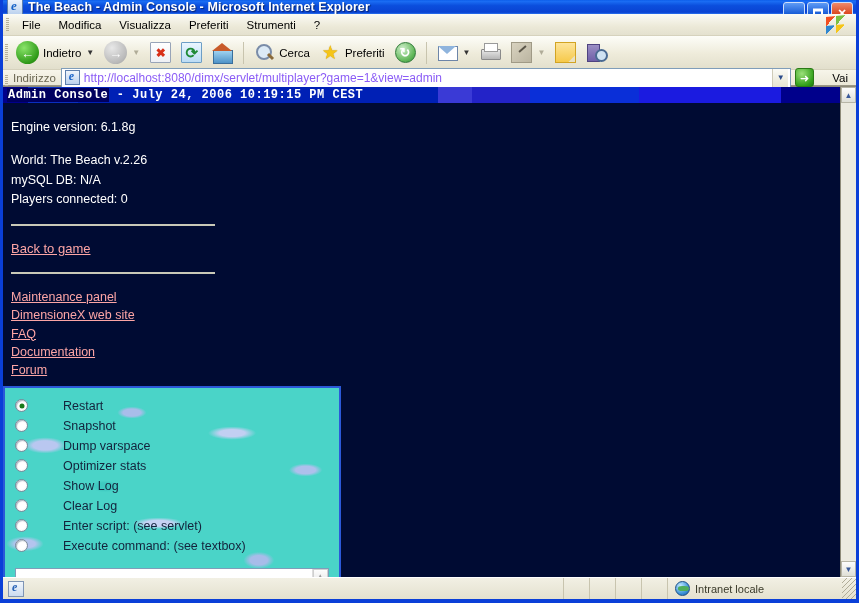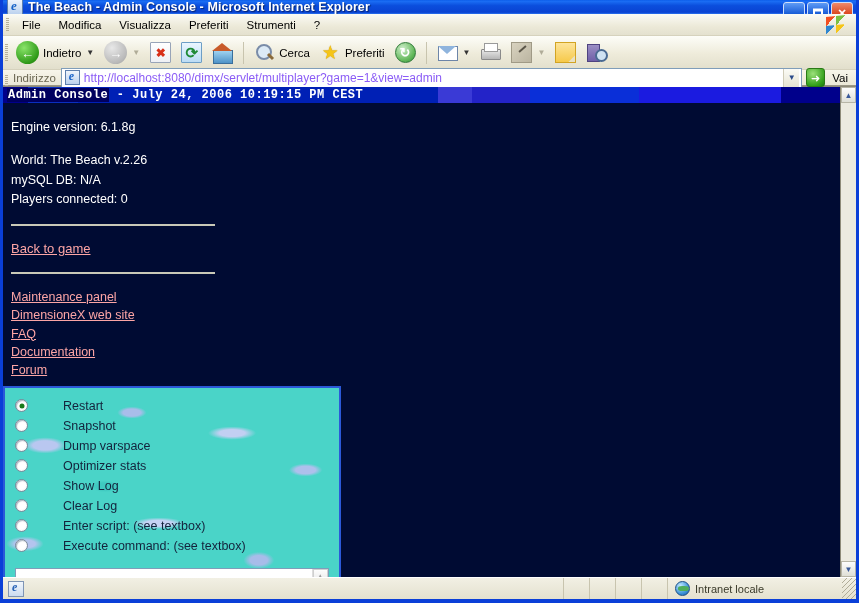--- a/index.html
+++ b/index.html
@@ -241,21 +241,21 @@
     flex: 1; font-size: 12px; color: #8b5cf6; white-space: nowrap;
     overflow: hidden; min-width: 0;
   }
   .addr-drop {
     width: 16px; height: 18px; flex: none;
     background: linear-gradient(to bottom,#fbfbf6,#e6e3d2);
     display: flex; align-items: center; justify-content: center;
     font-size: 8px; color: #2a4a8a; border-left: 1px solid #cfcbb8;
   }
   .go-btn {
-    display: flex; align-items: center; gap: 7px;
+    display: flex; align-items: center; gap: 18px;
     padding: 0 6px 0 4px; font-size: 11.5px; color: #000; white-space: nowrap;
   }
   .go-arrow {
     width: 19px; height: 19px; border-radius: 3px; position: relative;
     background: radial-gradient(circle at 35% 28%,#9be07a,#35a11c 70%,#1f7a0e);
     border: 1px solid #2a7a16;
   }
   .go-arrow::after {
     content: "➜"; position: absolute; left: 50%; top: 50%;
     transform: translate(-50%,-50%); color: #fff; font-size: 11px;
@@ -581,21 +581,21 @@
           <div class="radio-row">
             <span class="radio"></span>
             <span class="radio-label">Show Log</span>
           </div>
           <div class="radio-row">
             <span class="radio"></span>
             <span class="radio-label">Clear Log</span>
           </div>
           <div class="radio-row">
             <span class="radio"></span>
-            <span class="radio-label">Enter script: (see textbox)</span>
+            <span class="radio-label">Enter script: (see servlet)</span>
           </div>
           <div class="radio-row">
             <span class="radio"></span>
             <span class="radio-label">Execute command: (see textbox)</span>
           </div>
 
           <div class="script-area">
             <div class="script-text"></div>
             <div class="ta-scroll">
               <div class="ta-arrow">▲</div>

